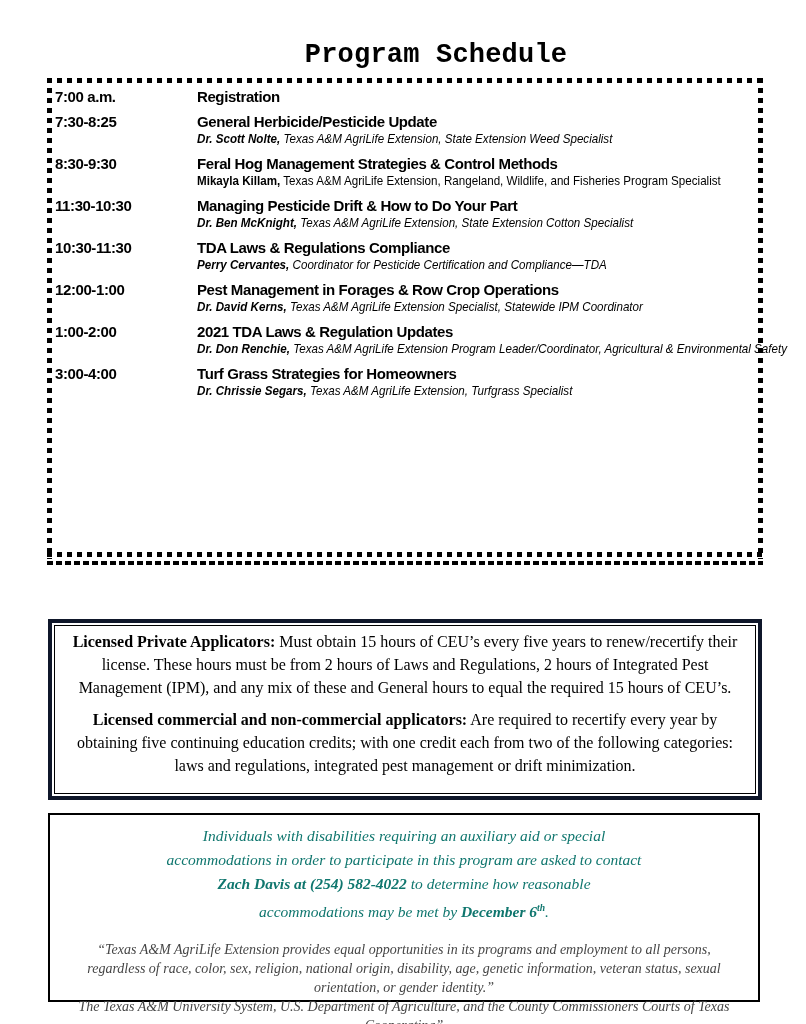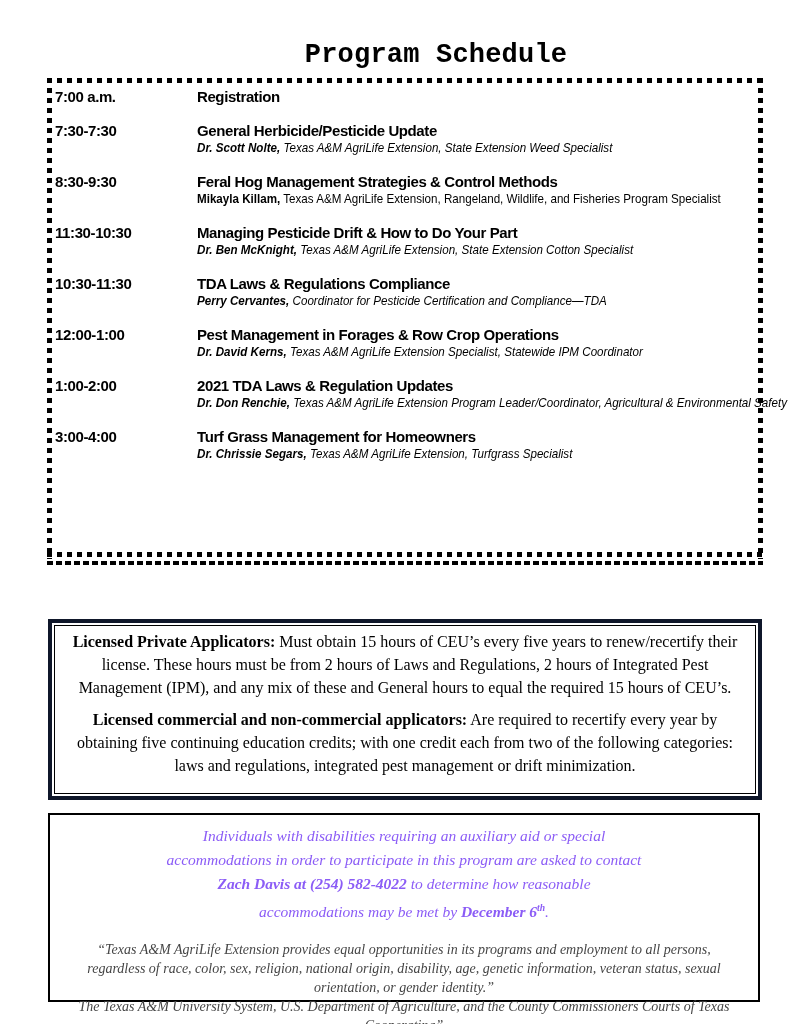--- a/index.html
+++ b/index.html
@@ -21,21 +21,21 @@
   .dot-h.bottom-sparse { bottom:8px; }
   .dot-h.bottom-dense { bottom:0; height:4px;
            background:repeating-linear-gradient(90deg,#000 0 6px,transparent 6px 9px); }
   .dot-v { position:absolute; top:0; bottom:6px; width:5px;
            background:repeating-linear-gradient(180deg,#000 0 5px,transparent 5px 10px); }
   .dot-v.left { left:0; }
   .dot-v.right { right:0; }
 
   .schedule-rows {
     position:absolute; left:8px; top:10px; right:6px;
-    display:flex; flex-direction:column; gap:17px;
+    display:flex; flex-direction:column; gap:8px;
     font-family:"Liberation Sans", sans-serif;
   }
   .entry { display:flex; align-items:flex-start; }
   .time  { flex:none; width:142px; font-weight:bold; font-size:15px;
            line-height:17px; letter-spacing:-0.4px; }
   .content { flex:1; min-width:0; }
   .etitle { font-weight:bold; font-size:15px; line-height:17px; letter-spacing:-0.4px; }
   .espeaker { font-size:13.5px; line-height:17px; font-style:italic;
               white-space:nowrap; transform:scaleX(0.86); transform-origin:left center; }
   .espeaker.upright { font-style:normal; }
@@ -49,21 +49,21 @@
                 text-align:center; font-size:16px; line-height:23px;
                 font-family:"Liberation Serif", serif; }
   .cert-inner p { margin:0 0 9px 0; }
   .cert-inner p:last-child { margin-bottom:16px; }
 
   
   .notice-box { position:absolute; left:48px; top:813px; width:712px; height:189px;
                 border:2px solid #000; box-sizing:border-box;
                 text-align:center; font-style:italic;
                 font-family:"Liberation Serif", serif; }
-  .ada  { font-size:15.5px; line-height:24px; margin:9px 20px 16px; color:#8b5cf6; }
+  .ada  { font-size:15.5px; line-height:24px; margin:9px 20px 16px; color:#0f766e; }
   .eeo  { font-size:14px; line-height:19px; margin:4px 24px 0; color:#454545; }
   .coop { font-size:14px; line-height:19px; margin:0 12px; color:#454545; }
   sup { font-size:0.62em; }
 </style>
 </head>
 <body>
 
 <div class="page">
 
   <h1 class="page-title">Program Schedule</h1>
@@ -77,21 +77,21 @@
     <div class="schedule-rows">
   <div class="entry">
     <div class="time">7:00 a.m.</div>
     <div class="content">
       <div class="etitle">Registration</div>
 
     </div>
   </div>
 
   <div class="entry">
-    <div class="time">7:30-7:30</div>
+    <div class="time">7:30-8:25</div>
     <div class="content">
       <div class="etitle">General Herbicide/Pesticide Update</div>
       <div class="espeaker">
         <span class="sname">Dr. Scott Nolte,</span>
         <span class="srole"> Texas A&amp;M AgriLife Extension, State Extension Weed Specialist</span>
       </div>
     </div>
   </div>
 
   <div class="entry">
@@ -147,21 +147,21 @@
         <span class="sname">Dr. Don Renchie,</span>
         <span class="srole"> Texas A&amp;M AgriLife Extension Program Leader/Coordinator, Agricultural &amp; Environmental Safety</span>
       </div>
     </div>
   </div>
 
 
   <div class="entry">
     <div class="time">3:00-4:00</div>
     <div class="content">
-      <div class="etitle">Turf Grass Management for Homeowners</div>
+      <div class="etitle">Turf Grass Strategies for Homeowners</div>
       <div class="espeaker">
         <span class="sname">Dr. Chrissie Segars,</span>
         <span class="srole"> Texas A&amp;M AgriLife Extension, Turfgrass Specialist</span>
       </div>
     </div>
   </div>
 </div>
   </div>
 
   <div class="cert-box">

